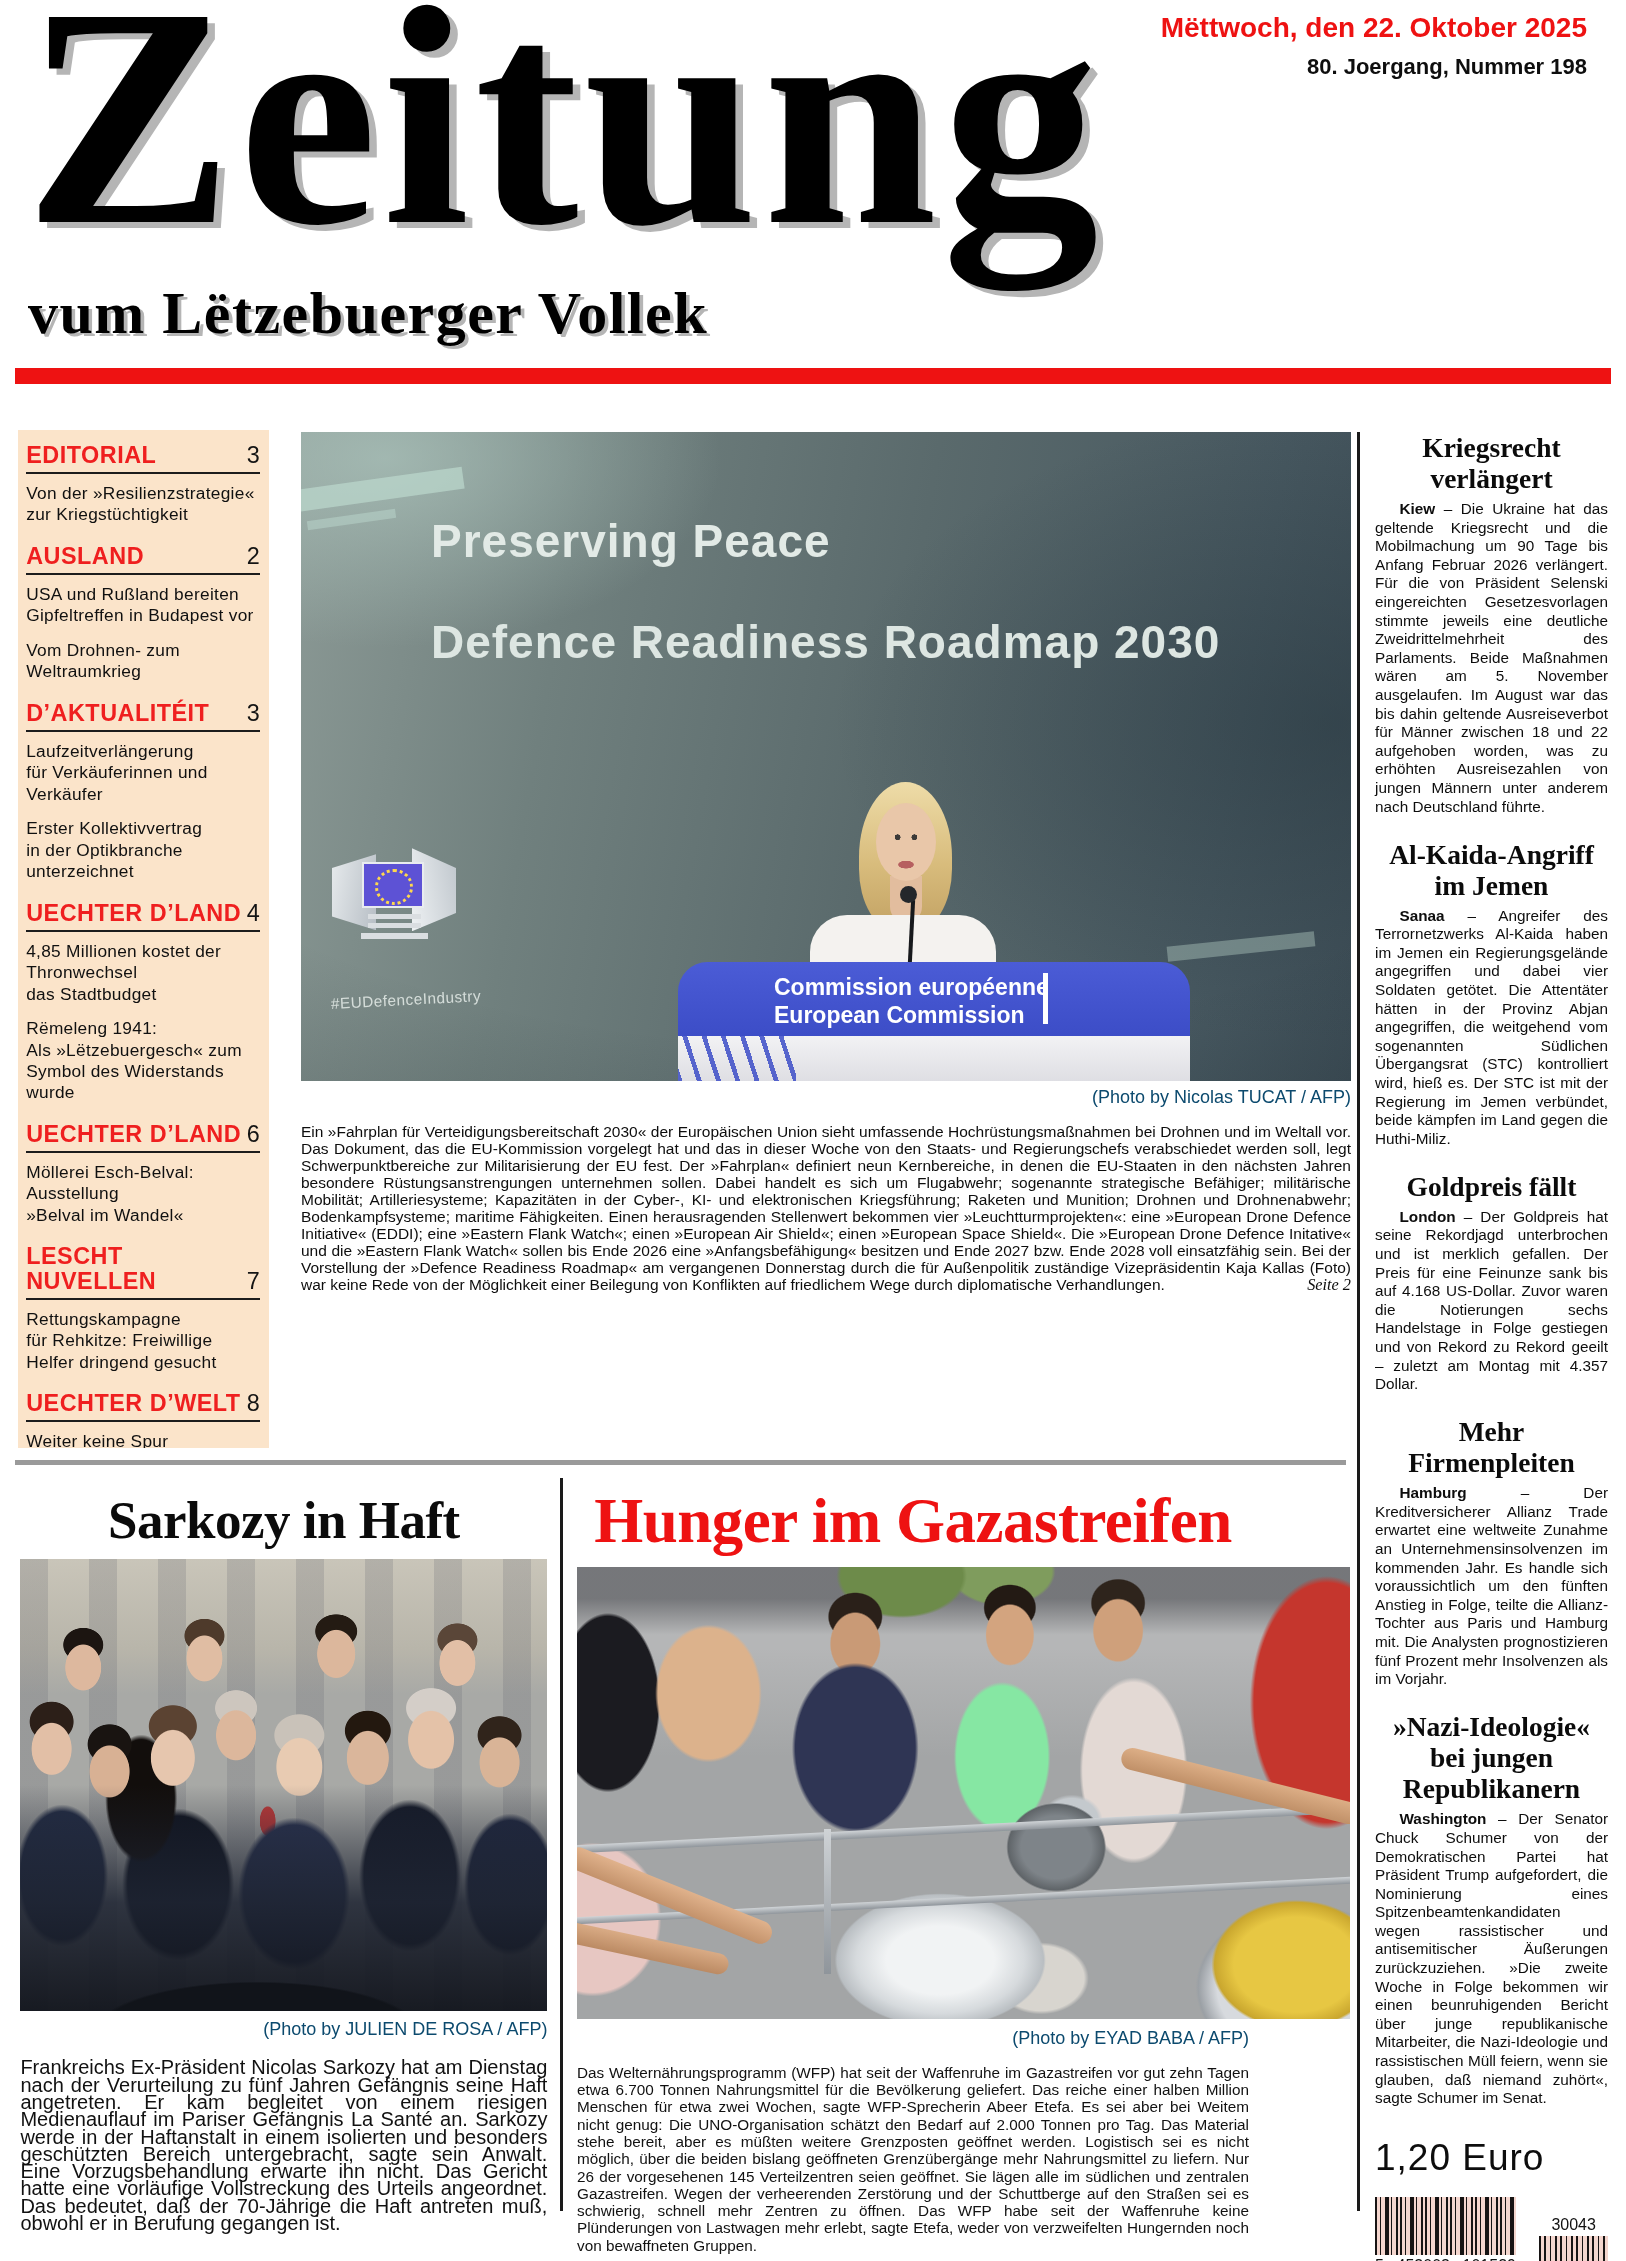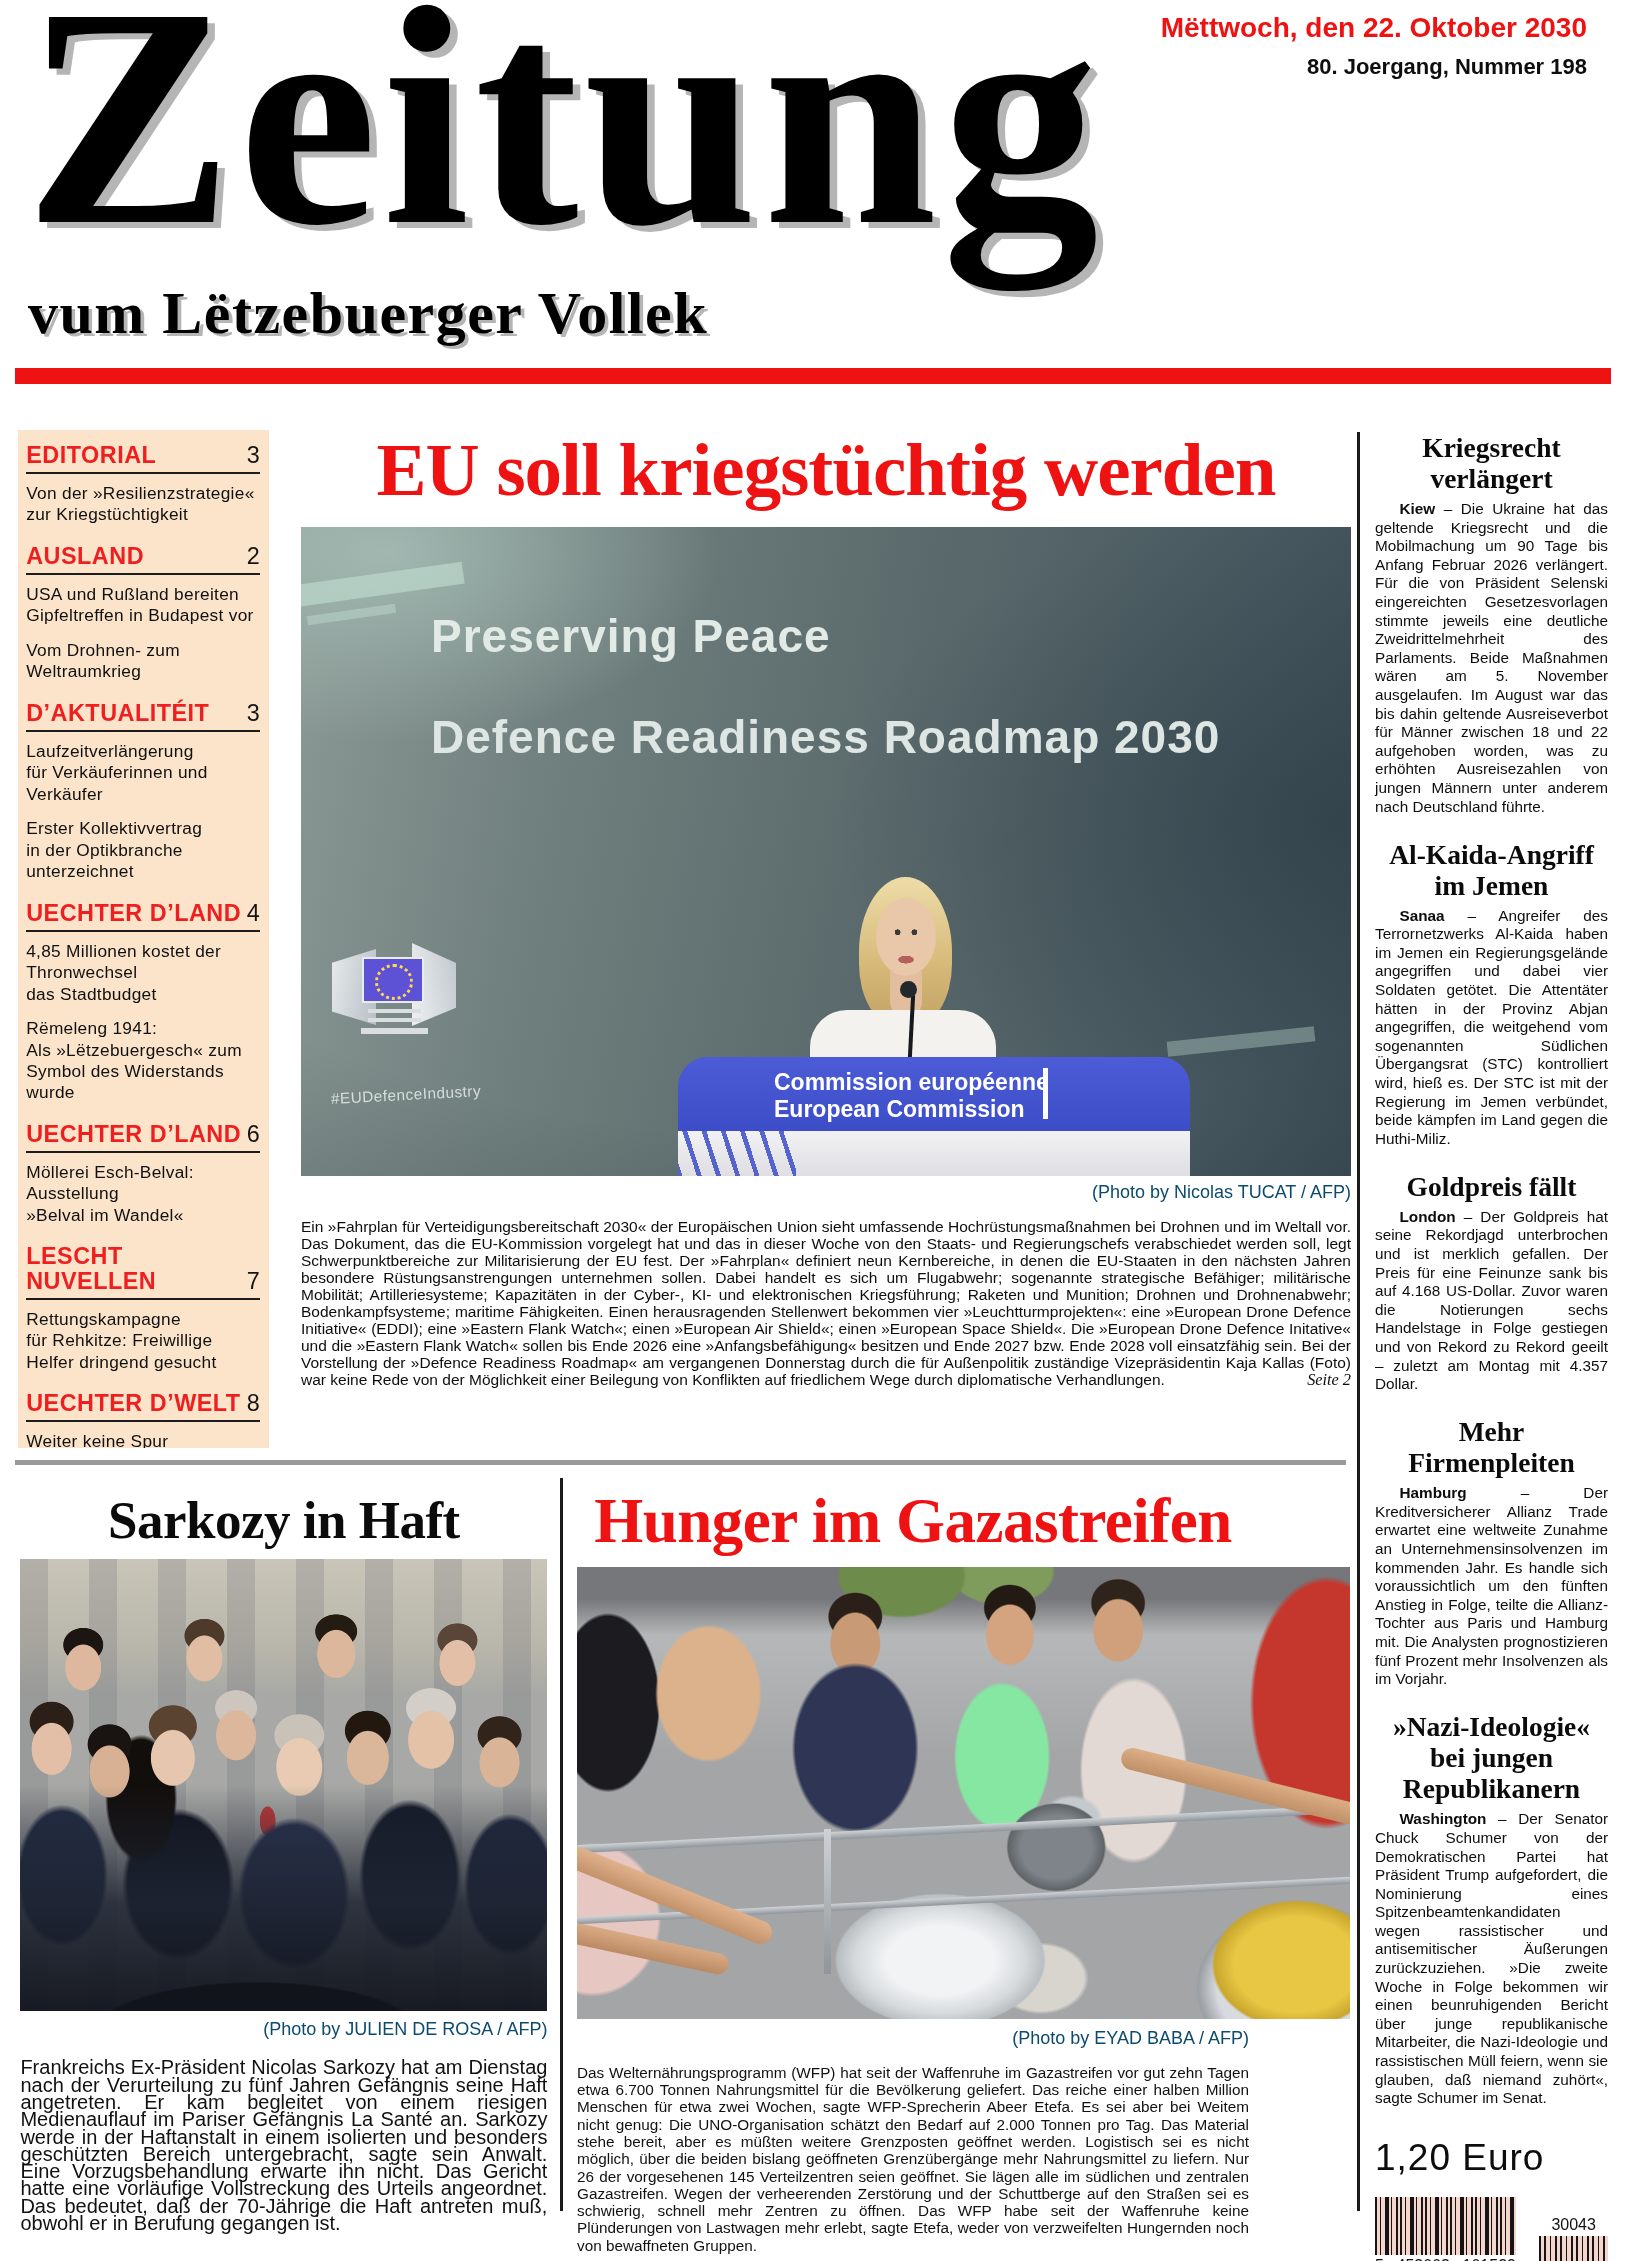--- a/index.html
+++ b/index.html
@@ -207,21 +207,21 @@
     background:repeating-linear-gradient(90deg,
       #171414 0 2px,#f4d6ce 2px 5.1px,#171414 5.1px 7.1px,#f4d6ce 7.1px 10.7px,
       #171414 10.7px 12.2px,#f4d6ce 12.2px 16px);}
 </style>
 </head>
 <body>
 
 <div id="page">
 
   <div class="date-block">
-    <div class="date-line">Mëttwoch, den 22. Oktober 2030</div>
+    <div class="date-line">Mëttwoch, den 22. Oktober 2025</div>
     <div class="issue-line">80. Joergang, Nummer 198</div>
   </div>
 
   <h1 class="masthead-title serif">Zeitung</h1>
   <div class="masthead-subtitle serif">vum Lëtzebuerger Vollek</div>
   <div class="red-rule"></div>
 
   <aside class="sidebar">
 
   <section class="idx-sec">
@@ -310,21 +310,20 @@
       </div>
       <div class="sec-items">
 
       <p class="sec-item">Weiter keine Spur
 von Louvre-Dieben</p>
         </div>
     </section>
     </aside>
 
   <div class="main-col">
-    <h2 class="lead-headline serif">EU soll kriegstüchtig werden</h2>
     <figure class="photo lead-photo" style="margin:0;">
       <div class="streak a"></div>
       <div class="streak b"></div>
       <div class="streak c"></div>
       <div class="screen-line l1">Preserving Peace</div>
       <div class="screen-line l2">Defence Readiness Roadmap 2030</div>
       <div class="eu-emblem">
         <div class="wing-l"></div>
         <div class="wing-r"></div>
         <div class="eu-flag">

